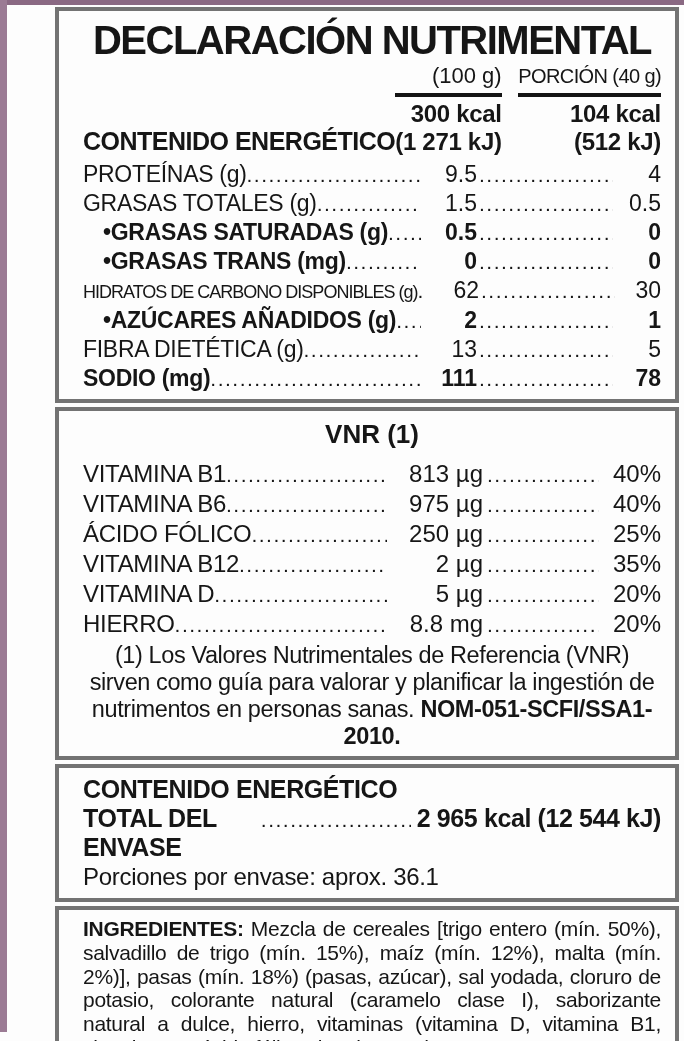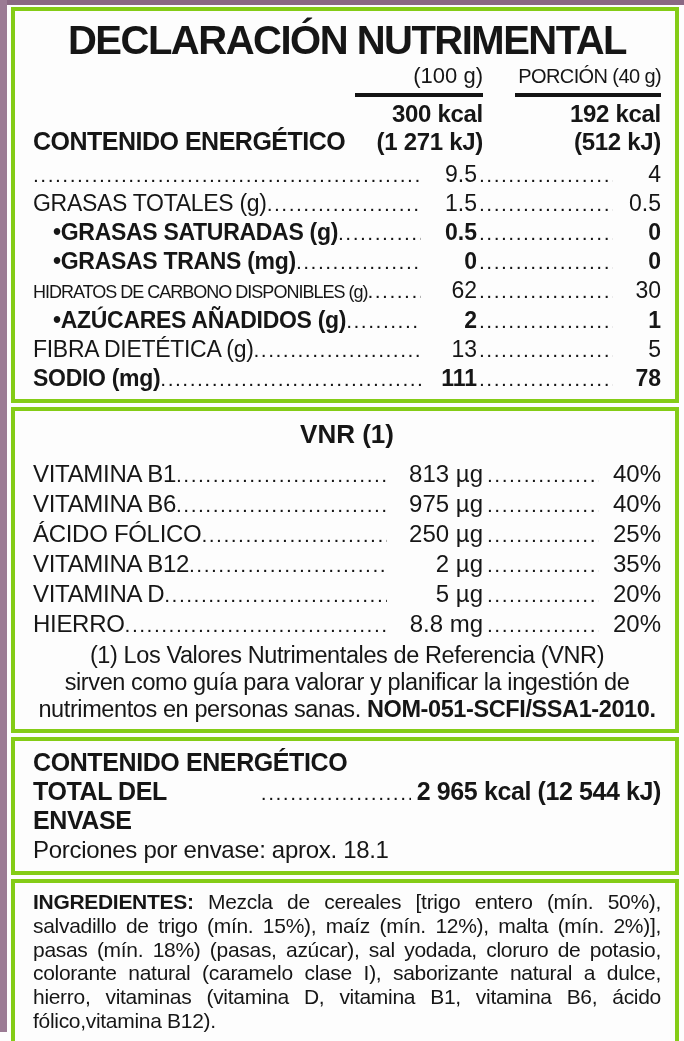--- a/index.html
+++ b/index.html
@@ -1,21 +1,21 @@
 <!DOCTYPE html>
 <html><head>
 <meta charset="utf-8">
 <style>
   * { margin:0; padding:0; box-sizing:border-box; }
   body { background:#ffffff; font-family:"Liberation Sans", sans-serif; color:#161616; }
   .page { position:relative; width:684px; height:1041px; background:#fdfdfd; overflow:hidden; }
   .edge-top { position:absolute; top:0; left:0; width:684px; height:5px; background:#8a6983; }
   .edge-left { position:absolute; top:0; left:0; width:7px; height:1032px; background:#9b7b94; }
   .boxes { position:absolute; top:7px; left:11px; right:5px; }
-  .box { border:4px solid #84cc16; background:#fdfdfd; padding:4px 14px 6px 18px; margin-bottom:4px; }
+  .box { border:4px solid #737373; background:#fdfdfd; padding:4px 14px 6px 24px; margin-bottom:4px;margin-left:44px; }
 
   
   .title { text-align:center; font-size:40px; font-weight:bold; letter-spacing:-1.5px; line-height:46px; margin:2px 0 0 0; }
   .cols { display:flex; align-items:flex-end; margin:0 0 4px 0; }
   .leftcap { flex:1; font-size:25px; font-weight:bold; letter-spacing:-0.5px; line-height:29px; white-space:nowrap; }
   .col100 { width:128px; text-align:right; }
   .colgap { width:32px; }
   .col40 { width:146px; text-align:right; }
   .colhead { font-size:22px; line-height:26px; white-space:nowrap; }
   .col40 .colhead { font-size:20px; letter-spacing:-0.6px; }
@@ -74,26 +74,27 @@
         <div class="col100">
           <div class="colhead">(100 g)</div>
           <div class="rule"></div>
           <div class="kcal">300 kcal</div>
           <div class="kj">(1 271 kJ)</div>
         </div>
         <div class="colgap"></div>
         <div class="col40">
           <div class="colhead">PORCIÓN (40 g)</div>
           <div class="rule"></div>
-          <div class="kcal">192 kcal</div>
+          <div class="kcal">104 kcal</div>
           <div class="kj">(512 kJ)</div>
         </div>
       </div>
 
       <div class="nrow">
+        <span class="nlabel">PROTEÍNAS (g)</span>
         <span class="dots"></span>
         <span class="v1">9.5</span>
         <span class="dots mid"></span>
         <span class="v2">4</span>
       </div>
       <div class="nrow">
         <span class="nlabel">GRASAS TOTALES (g)</span>
         <span class="dots"></span>
         <span class="v1">1.5</span>
         <span class="dots mid"></span>
@@ -196,21 +197,21 @@
       </div>
     </div>
 
     <div class="box" style="padding-top:7px; padding-bottom:7px;">
       <div class="pkg-line1">CONTENIDO ENERGÉTICO</div>
       <div class="pkg-line2">
         <span>TOTAL DEL ENVASE</span>
         <span class="pdots"></span>
         <span class="pkg-value">2 965 kcal (12 544 kJ)</span>
       </div>
-      <div class="pkg-servings">Porciones por envase: aprox. 18.1</div>
+      <div class="pkg-servings">Porciones por envase: aprox. 36.1</div>
     </div>
 
     <div class="box ing-box">
       <p class="ing-text"><span class="b">INGREDIENTES:</span> <span>Mezcla de cereales [trigo entero (mín. 50%), salvadillo de trigo (mín. 15%), maíz (mín. 12%), malta (mín. 2%)], pasas (mín. 18%) (pasas, azúcar), sal yodada, cloruro de potasio, colorante natural (caramelo clase I), saborizante natural a dulce, hierro, vitaminas (vitamina D, vitamina B1, vitamina B6, ácido fólico,vitamina B12).</span></p>
 
     </div>
 
   </div>
 </div>
 

